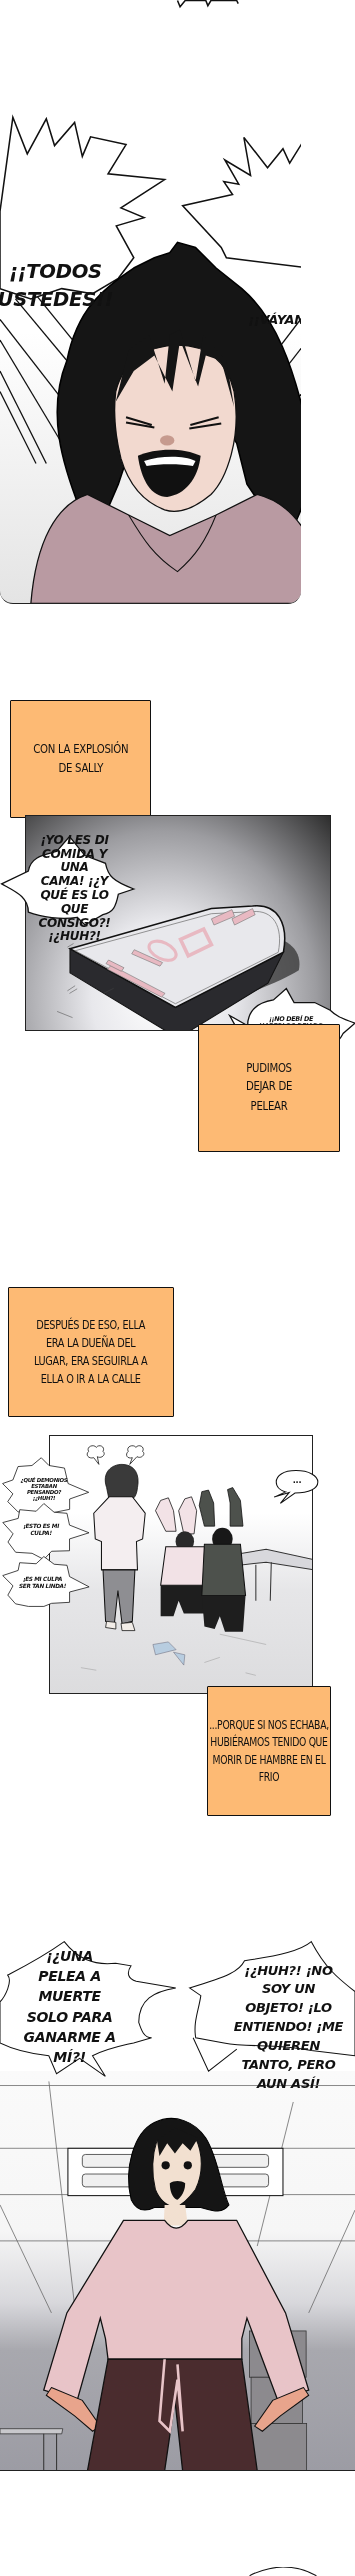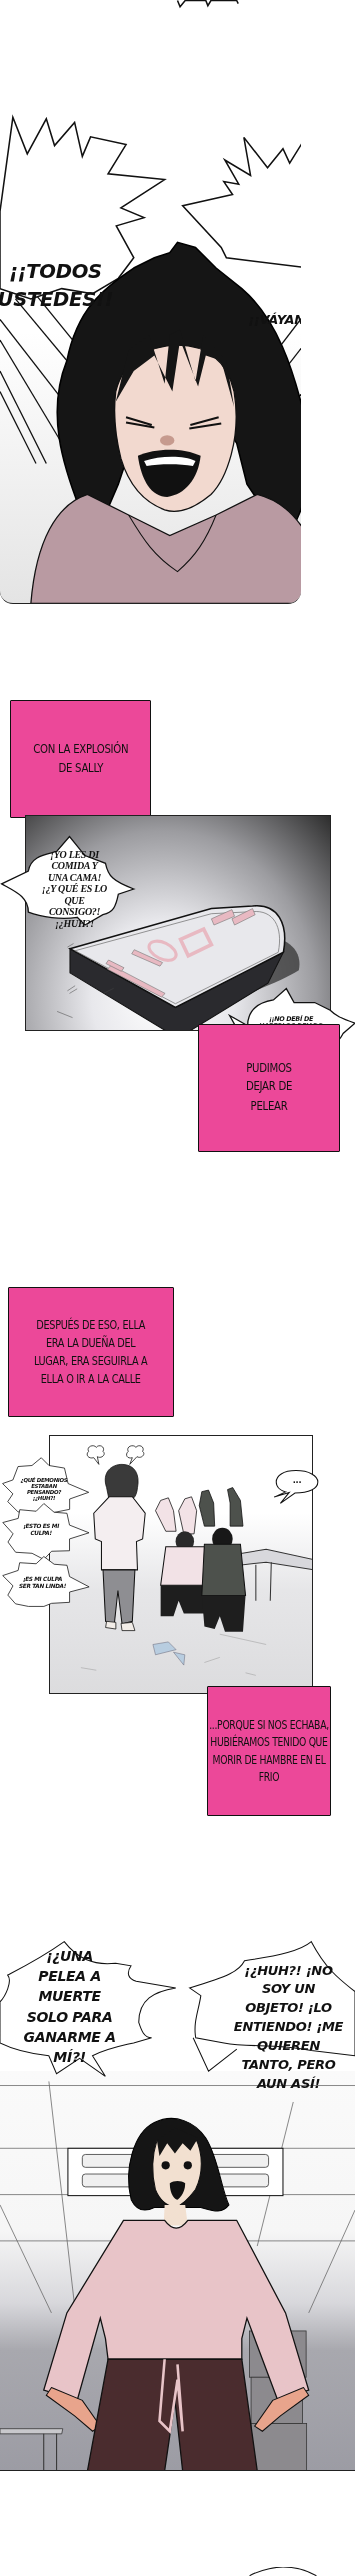--- a/index.html
+++ b/index.html
@@ -1,19 +1,19 @@
 <!DOCTYPE html>
 <html style="font-size:8.2px"><head>
 <meta charset="utf-8">
 <style>
   html, body { margin:0; padding:0; background:#ffffff; }
   body { width:355px; height:2576px; position:relative; overflow:hidden; font-family:"DejaVu Sans", sans-serif; }
   .abs { position:absolute; }
   .comic-text { font-family:"DejaVu Sans", sans-serif; font-weight:bold; text-transform:uppercase; color:#111; text-align:center; letter-spacing:-0.3px; line-height:1.15; }
-  .caption { position:absolute; background:#ec4899; border:1.5px solid #111; border-radius:1px; box-sizing:border-box; display:flex; align-items:center; justify-content:center; }
+  .caption { position:absolute; background:#fdba74; border:1.5px solid #111; border-radius:1px; box-sizing:border-box; display:flex; align-items:center; justify-content:center; }
   .caption .comic-text { font-size:11.3px; line-height:1.45; font-weight:normal; font-family:"DejaVu Sans Condensed","DejaVu Sans", sans-serif; transform:scaleY(1.15); }
   .panel { position:absolute; overflow:hidden; box-sizing:border-box; }
   .bubble-text { position:absolute; display:flex; align-items:center; justify-content:center; }
   svg { display:block; }
 </style>
 </head>
 <body>
 
 <div class="panel" style="left:0;top:0;width:301px;height:604px;border-bottom:1px solid #222;background:linear-gradient(#ffffff 0%, #ffffff 55%, #e4e4e4 100%);border-radius:13px;">
   <svg width="355" height="604" viewBox="0 0 690 1172">
@@ -89,21 +89,21 @@
         <path d="M150,345 L170,335"></path>
         <path d="M60,380 L90,392"></path>
         <path d="M80,255 L92,248"></path>
     </g>
   </svg>
 </div>
 
 <svg class="abs" style="left:0;top:835px;" width="139" height="108" viewBox="0 0 270 210">
   <path d="M3,95 L55,70 C60,40 90,38 110,32 L135,3 L165,40 L205,55 C210,80 220,90 260,105 L230,115 C225,140 220,150 200,155 L165,175 L150,160 C120,165 80,160 55,150 C55,120 30,110 3,95 Z" fill="#fff" stroke="#111" stroke-width="2.5"></path>
 </svg>
-<div class="bubble-text comic-text" style="left:41px;top:863px;width:67px;height:52px;font-size:10px;font-style:italic;font-family:Liberation Serif, serif;">¡YO LES DI COMIDA Y UNA CAMA! ¡¿Y QUÉ ES LO QUE CONSIGO?! ¡¿HUH?!</div>
+<div class="bubble-text comic-text" style="left:41px;top:863px;width:67px;height:52px;font-size:12px;font-style:italic;">¡YO LES DI COMIDA Y UNA CAMA! ¡¿Y QUÉ ES LO QUE CONSIGO?! ¡¿HUH?!</div>
 
 <svg class="abs" style="left:227px;top:987px;" width="129" height="93" viewBox="0 0 250 180">
   <path d="M5,55 L40,75 C40,45 60,30 90,25 L115,3 L130,30 L170,30 L200,45 C210,55 220,60 248,70 L225,90 C215,110 200,120 175,125 L145,155 L125,135 C95,140 75,130 55,110 L30,100 Z" fill="#fff" stroke="#111" stroke-width="2.5"></path>
 </svg>
 <div class="bubble-text comic-text" style="left:255px;top:1010px;width:72px;height:41px;font-size:6.4px;font-style:italic;">¡¡NO DEBÍ DE HABERLOS DEJADO VIVIR AQUÍ EN PRIMER LUGAR!!</div>
 
 <div class="caption" style="left:198px;top:1024px;width:142px;height:128px;z-index:2;align-items:center;">
   <div class="comic-text" style="width:77px;">PUDIMOS DEJAR DE PELEAR</div>
 </div>
 

